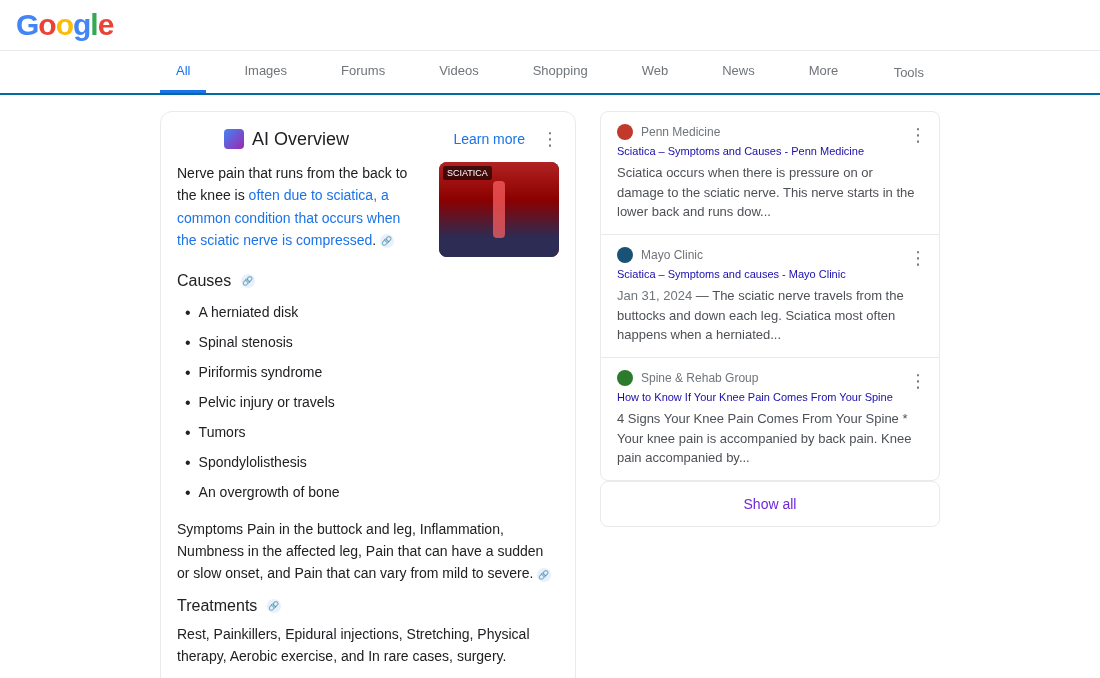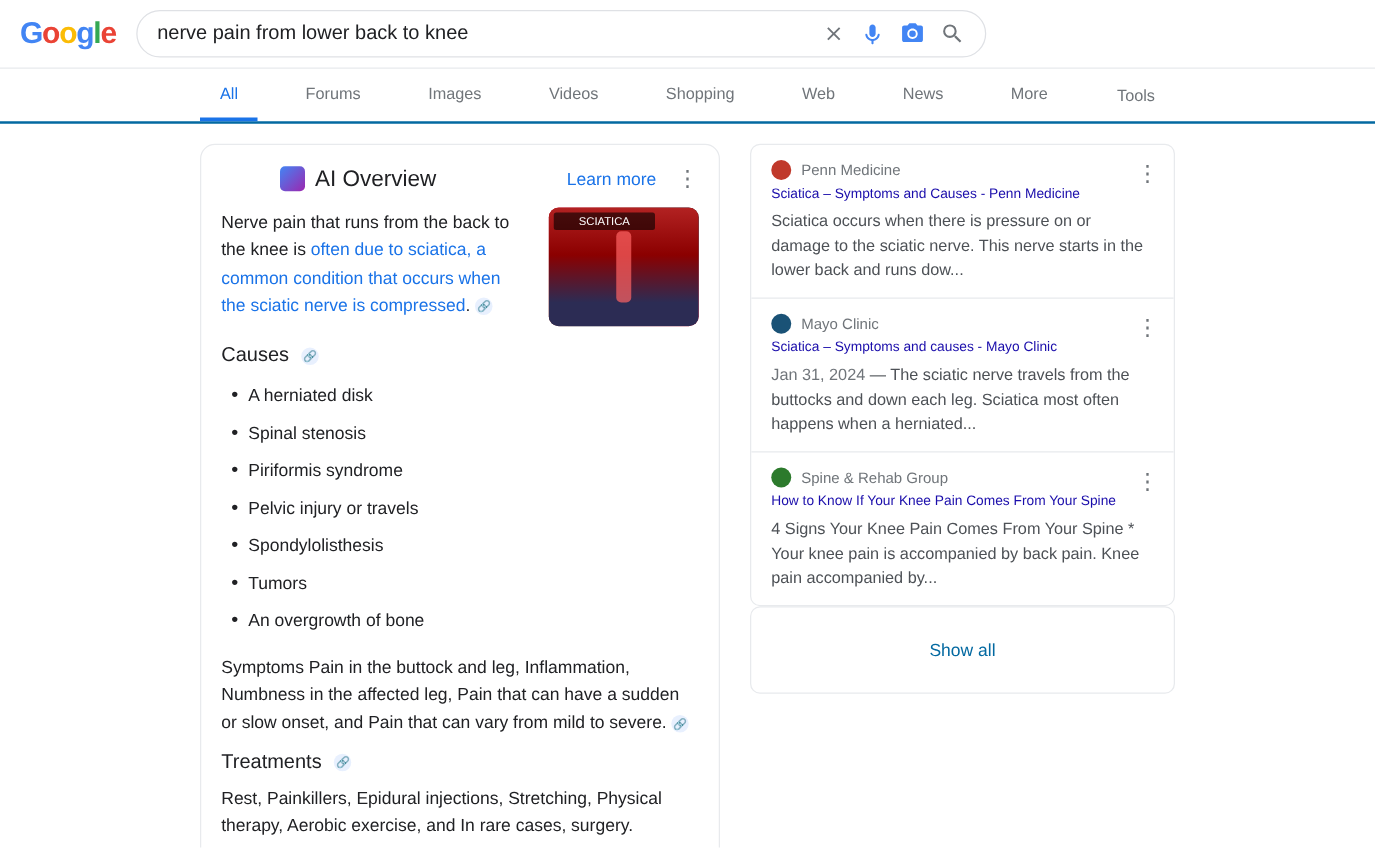--- a/index.html
+++ b/index.html
@@ -1,21 +1,21 @@
 <!DOCTYPE html>
 <html><head>
   <meta charset="utf-8">
   <style>
     * { margin: 0; padding: 0; box-sizing: border-box; }
     body { font-family: Arial, sans-serif; background: #fff; color: #202124; font-size: 14px; width: 1100px; height: 678px; overflow: hidden; }
     
     
     .header { display: flex; align-items: center; padding: 8px 16px; border-bottom: 1px solid #e8eaed; gap: 16px; }
     .logo { display: flex; align-items: center; }
-    .logo-text { font-size: 24px; font-weight: bold; letter-spacing: -1px; }
+    .logo-text { font-size: 30px; font-weight: bold; letter-spacing: -1px; }
     .logo-g { color: #4285f4; }
     .logo-o1 { color: #ea4335; }
     .logo-o2 { color: #fbbc05; }
     .logo-g2 { color: #4285f4; }
     .logo-l { color: #34a853; }
     .logo-e { color: #ea4335; }
     
     .search-bar-wrapper { flex: 1; max-width: 680px; display: flex; align-items: center; }
     .search-bar { display: flex; align-items: center; border: 1px solid #dfe1e5; border-radius: 24px; padding: 8px 16px; width: 100%; gap: 8px; }
     .search-input { flex: 1; border: none; outline: none; font-size: 16px; color: #202124; }
@@ -38,21 +38,21 @@
     .ai-overview { border: 1px solid #e8eaed; border-radius: 12px; padding: 16px; margin-bottom: 16px; }
     .ai-header { display: flex; align-items: center; justify-content: space-between; margin-bottom: 12px; }
     .ai-label { display: flex; align-items: center; gap: 8px; font-size: 18px; font-weight: 500; color: #202124; padding-left: 47px; }
     .ai-star { width: 20px; height: 20px; background: linear-gradient(135deg, #4285f4, #9c27b0); border-radius: 4px; display: inline-block; }
     .learn-more { color: #1a73e8; font-size: 14px; cursor: pointer; margin-right: 8px; }
     .more-icon { color: #70757a; cursor: pointer; font-size: 18px; }
     
     .ai-content { display: flex; gap: 16px; }
     .ai-text-area { flex: 1; }
     .ai-image { width: 120px; height: 95px; background: linear-gradient(135deg, #c8102e 0%, #8b0000 30%, #1a1a2e 60%, #c8102e 100%); border-radius: 8px; flex-shrink: 0; display: flex; align-items: center; justify-content: center; overflow: hidden; position: relative; }
-    .ai-image-label { position: absolute; top: 4px; left: 4px; background: rgba(0,0,0,0.6); color: #fff; font-size: 9px; padding: 2px 20px; border-radius: 2px; }
+    .ai-image-label { position: absolute; top: 4px; left: 4px; background: rgba(0,0,0,0.6); color: #fff; font-size: 9px; padding: 2px 4px; border-radius: 2px; }
     
     .ai-para { font-size: 14px; line-height: 1.6; color: #202124; margin-bottom: 8px; }
     .highlight-blue { color: #1a73e8; font-weight: 500; }
     .link-icon { display: inline-block; width: 14px; height: 14px; background: #e8f0fe; border-radius: 50%; margin-left: 4px; vertical-align: middle; text-align: center; font-size: 9px; cursor: pointer; color: #1a73e8; line-height: 14px; }
     
     .section-title { font-size: 16px; font-weight: 500; margin: 12px 0 8px 0; display: flex; align-items: center; gap: 6px; }
     .bullet-list { list-style: none; padding-left: 8px; }
     .bullet-list li { padding: 3px 0; font-size: 14px; line-height: 1.5; display: flex; align-items: center; gap: 8px; }
     .bullet-list li::before { content: "•"; color: #202124; font-size: 16px; }
     
@@ -65,68 +65,40 @@
     .result-source { display: flex; align-items: center; gap: 8px; margin-bottom: 4px; }
     .source-logo { width: 16px; height: 16px; border-radius: 50%; background: #c0392b; display: inline-block; flex-shrink: 0; }
     .source-logo.mayo { background: #1a5276; }
     .source-logo.spine { background: #2c7a2c; }
     .source-name { font-size: 12px; color: #70757a; }
     .result-title { font-size: 11px; color: #1a0dab; font-weight: 500; margin-bottom: 4px; cursor: pointer; line-height: 1.4; }
     .result-snippet { font-size: 13px; color: #4d5156; line-height: 1.5; }
     .result-date { color: #70757a; font-size: 13px; }
     .more-options { position: absolute; top: 12px; right: 12px; color: #70757a; cursor: pointer; font-size: 18px; }
     
-    .show-all-btn { display: block; width: 100%; padding: 26px; text-align: center; color: #0369a1; font-size: 14px; cursor: pointer; border: 1px solid #e8eaed; border-radius: 8px; background: #fff; }
+    .show-all-btn { display: block; width: 100%; padding: 14px; text-align: center; color: #6d28d9; font-size: 14px; cursor: pointer; border: 1px solid #e8eaed; border-radius: 8px; background: #fff; }
 
     .human-figure { width: 100%; height: 100%; background: linear-gradient(180deg, #b22222 0%, #8b0000 40%, #2c2c54 80%); position: relative; }
     .spine-highlight { position: absolute; left: 45%; top: 20%; width: 10%; height: 60%; background: rgba(255,100,100,0.7); border-radius: 4px; }
   </style>
 </head>
 <body>
 
 <div class="header">
   <div class="logo">
     <span class="logo-text">
       <span class="logo-g">G</span><span class="logo-o1">o</span><span class="logo-o2">o</span><span class="logo-g2">g</span><span class="logo-l">l</span><span class="logo-e">e</span>
     </span>
   </div>
-  <div class="search-bar-wrapper">
-    <div class="search-bar">
-      <input class="search-input" type="text" value="nerve pain from lower back to knee" style="">
-      <div class="search-icons">
-        <button class="icon-btn">
-          <svg width="18" height="18" viewBox="0 0 24 24" fill="#70757a">
-              <path d="M19 6.41L17.59 5 12 10.59 6.41 5 5 6.41 10.59 12 5 17.59 6.41 19 12 13.41 17.59 19 19 17.59 13.41 12z"></path>
-            </svg>
-        </button>
-        <button class="icon-btn">
-          <svg width="20" height="20" viewBox="0 0 24 24" fill="#4285f4">
-              <path d="M12 15c1.66 0 3-1.34 3-3V6c0-1.66-1.34-3-3-3S9 4.34 9 6v6c0 1.66 1.34 3 3 3zm5.91-3c-.49 0-.9.36-.98.85C16.52 15.2 14.47 17 12 17s-4.52-1.8-4.93-4.15c-.08-.49-.49-.85-.98-.85-.61 0-1.09.54-1 1.14.49 3 2.89 5.35 5.91 5.78V21c0 .55.45 1 1 1s1-.45 1-1v-2.08c3.02-.43 5.42-2.78 5.91-5.78.1-.6-.39-1.14-1-1.14z"></path>
-            </svg>
-        </button>
-        <button class="icon-btn">
-          <svg width="20" height="20" viewBox="0 0 24 24" fill="#4285f4">
-              <path d="M12 15.2A3.2 3.2 0 1 0 12 8.8a3.2 3.2 0 0 0 0 6.4z"></path>
-              <path d="M9 2L7.17 4H4c-1.1 0-2 .9-2 2v12c0 1.1.9 2 2 2h16c1.1 0 2-.9 2-2V6c0-1.1-.9-2-2-2h-3.17L15 2H9zm3 15c-2.76 0-5-2.24-5-5s2.24-5 5-5 5 2.24 5 5-2.24 5-5 5z"></path>
-            </svg>
-        </button>
-        <button class="icon-btn">
-          <svg width="20" height="20" viewBox="0 0 24 24" fill="#70757a">
-              <path d="M15.5 14h-.79l-.28-.27A6.471 6.471 0 0 0 16 9.5 6.5 6.5 0 1 0 9.5 16c1.61 0 3.09-.59 4.23-1.57l.27.28v.79l5 4.99L20.49 19l-4.99-5zm-6 0C7.01 14 5 11.99 5 9.5S7.01 5 9.5 5 14 7.01 14 9.5 11.99 14 9.5 14z"></path>
-            </svg>
-        </button>
-      </div>
-    </div>
-  </div>
 </div>
 
 <div class="nav-tabs">
   <a class="nav-tab active">All</a>
+  <a class="nav-tab">Images</a>
   <a class="nav-tab">Forums</a>
-  <a class="nav-tab">Images</a>
   <a class="nav-tab">Videos</a>
   <a class="nav-tab">Shopping</a>
   <a class="nav-tab">Web</a>
   <a class="nav-tab">News</a>
   <a class="nav-tab">More</a>
   <span class="tools-btn">Tools</span>
 </div>
 
 <div class="main">
 
@@ -168,24 +140,24 @@
           <li>
               <span>Spinal stenosis</span>
             </li>
           <li>
               <span>Piriformis syndrome</span>
             </li>
           <li>
               <span>Pelvic injury or travels</span>
             </li>
           <li>
+              <span>Tumors</span>
+            </li>
+          <li>
               <span>Spondylolisthesis</span>
-            </li>
-          <li>
-              <span>Tumors</span>
             </li>
           <li>
               <span>An overgrowth of bone</span>
             </li>
         </ul>
       </div>
 
       <p class="ai-para" style="margin-top:10px;">
         <span>Symptoms Pain in the buttock and leg, Inflammation, Numbness in the affected leg, Pain that can have a sudden or slow onset, and Pain that can vary from mild to severe.</span><span class="link-icon">🔗</span>
       </p>

